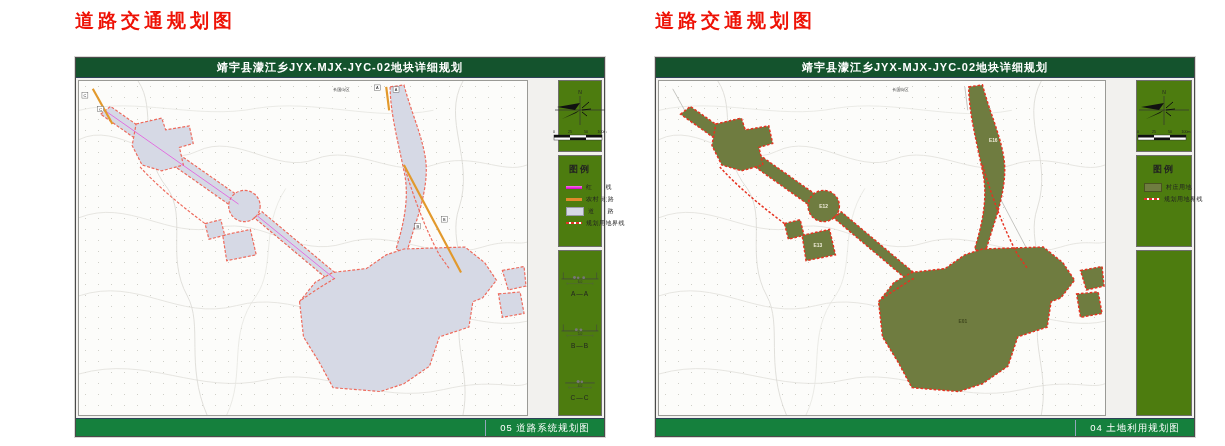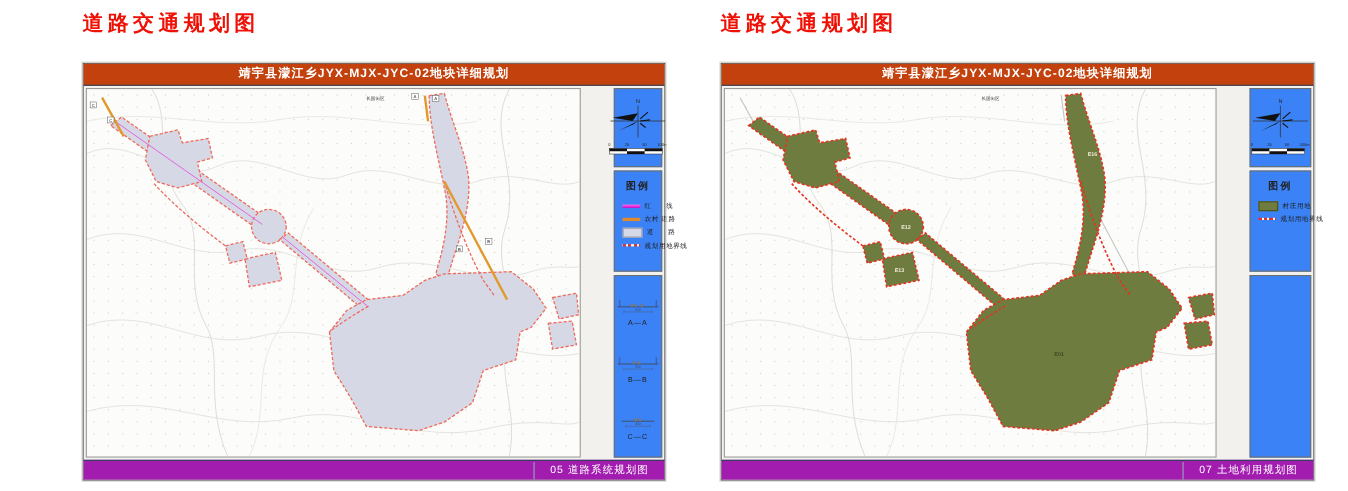--- a/index.html
+++ b/index.html
@@ -8,52 +8,52 @@
   .big-title{position:absolute;top:8px;font-family:"DejaVu Serif",serif;font-weight:bold;
              font-size:19px;letter-spacing:4px;color:#ee1206;text-align:left;}
   .bt-left{left:75px;width:530px;}
   .bt-right{left:655px;width:540px;}
 
   .panel{position:absolute;top:57px;height:380px;border:1px solid #4a4a4a;outline:1px solid #d8d8d4;
          background:#f2f1ee;display:flex;flex-direction:column;box-sizing:border-box;}
   .panel-left{left:75px;width:530px;}
   .panel-right{left:655px;width:540px;}
 
-  .pheader{height:19px;flex:0 0 19px;background:#c2410c;border-bottom:1px solid #2e4258;
+  .pheader{height:19px;flex:0 0 19px;background:#14532d;border-bottom:1px solid #2e4258;
            color:#fff;font-size:11px;font-weight:bold;text-align:center;line-height:19px;letter-spacing:1px;}
   .pbody{flex:1;display:flex;min-height:0;padding:2px;gap:2px;}
   .map{flex:1;position:relative;border:1px solid #9a9a96;background-color:#fcfcfa;
        background-image:radial-gradient(circle,#cfcfc8 0.5px,rgba(0,0,0,0) 0.9px);
        background-size:13px 11px;}
   .map svg.mapsvg{position:absolute;inset:0;width:100%;height:100%;}
 
   .sidebar{display:flex;flex-direction:column;gap:3px;}
   .sb-left{width:72px;}
   .sb-right{width:84px;}
-  .sbox{border:1px solid #6f6f6b;background:#3b82f6;box-sizing:border-box;margin-left:28px;}
+  .sbox{border:1px solid #6f6f6b;background:#4d7c0f;box-sizing:border-box;margin-left:28px;}
   .sbox-compass{flex:0 0 72px;display:flex;flex-direction:column;align-items:center;justify-content:center;}
   .sbox-legend{flex:0 0 92px;}
   .sbox-tall{flex:1;display:flex;flex-direction:column;justify-content:space-around;align-items:center;padding:4px 0;}
   .sbox-empty{flex:1;}
 
   .legend-title{text-align:center;font-size:9px;font-weight:bold;color:#222;margin:7px 0 5px 0;letter-spacing:2px;}
   .lrow{display:flex;align-items:center;gap:4px;padding:1.5px 4px 1.5px 7px;}
   .sw{flex:0 0 16px;}
   .sw-line-magenta{height:3px;background:linear-gradient(#ff6cf2,#d400c4);}
   .sw-line-orange{height:3px;background:#e2892c;}
   .sw-fill-gray{height:7px;background:#d6d9e5;border:1px solid #9a9aa8;}
   .sw-dash-red{height:2.5px;background:repeating-linear-gradient(90deg,#e33327 0 3px,#ffffff 3px 5px);}
   .sw-fill-green{height:7px;background:#6f7c40;border:1px solid #49531f;}
   .lab{font-size:6px;color:#222;white-space:nowrap;letter-spacing:0.5px;}
 
   .sec{text-align:center;}
   .sec svg{width:52px;height:24px;display:block;margin:0 auto;}
   .slabel{font-size:6.5px;color:#222;letter-spacing:1px;}
 
-  .pfooter{height:17px;flex:0 0 17px;background:#a21caf;border-top:1px solid #2e4258;
+  .pfooter{height:17px;flex:0 0 17px;background:#15803d;border-top:1px solid #2e4258;
            display:flex;justify-content:flex-end;align-items:flex-end;}
   .flabel{color:#fff;font-size:9.5px;letter-spacing:1px;width:118px;text-align:center;
           border-left:1px solid #93a7bc;line-height:16px;}
   .hiddefs{position:absolute;width:0;height:0;overflow:hidden;}
 </style>
 </head>
 <body>
 
 <svg class="hiddefs" aria-hidden="true">
   <defs>
@@ -259,17 +259,17 @@
           </div>
           <div class="lrow">
             <span class="sw sw-dash-red"></span>
             <span class="lab">规划用地界线</span>
           </div>
         </div>
         <div class="sbox sbox-empty"></div>
       </div>
     </div>
     <div class="pfooter">
-      <div class="flabel">07 土地利用规划图</div>
+      <div class="flabel">04 土地利用规划图</div>
     </div>
   </div>
 
 </div>
 
 </body></html>

